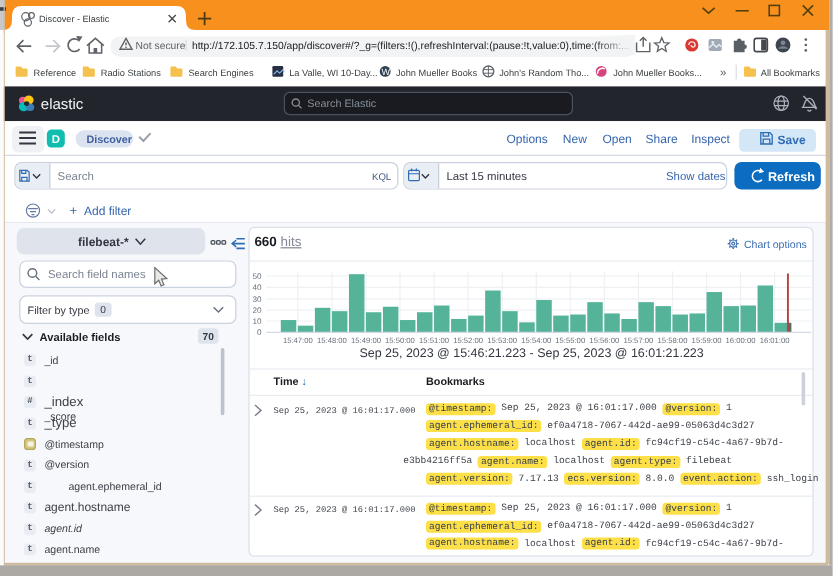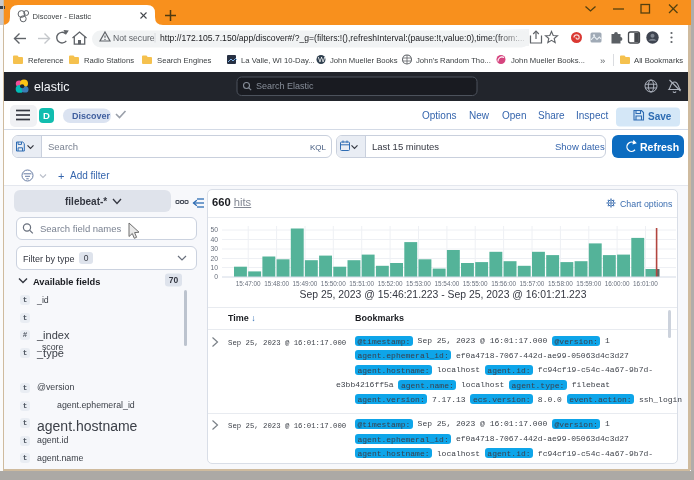--- a/index.html
+++ b/index.html
@@ -1,20 +1,20 @@
 <!DOCTYPE html>
 <html><head>
 <meta charset="utf-8">
 <style>
 * { margin:0; padding:0; box-sizing:border-box; }
 html,body { width:694px; height:480px; overflow:hidden; }
 body { position:relative; background:#fff; font-family:"Liberation Sans",sans-serif; }
 .abs { position:absolute; }
 .tok { position:absolute; width:10px; height:10px; border-radius:3px; font-size:7.5px; font-weight:bold; text-align:center; line-height:10px; font-family:"Liberation Mono",monospace; }
-.fb { background:#0ea5e9; border-radius:3px; padding:0.5px 2.5px; color:#39414e; }
+.fb { background:#fde047; border-radius:3px; padding:0.5px 2.5px; color:#39414e; }
 </style>
 </head>
 <body>
 
 <svg class="abs" style="left:0;top:0;" width="694" height="25" viewBox="0 0 694 25">
   <rect x="0" y="0" width="691" height="25" fill="#f8901d"></rect>
   <rect x="0" y="0" width="4" height="25" fill="#c9c8cb"></rect>
   <rect x="0" y="6" width="5" height="3" fill="#39404d"></rect>
   <path d="M2 25 Q10 25 10 17 L10 13 Q10 5 18 5 L147 5 Q155 5 155 13 L155 17 Q155 25 163 25 Z" fill="#ffffff"></path>
 
@@ -314,35 +314,41 @@
       <span style="position:absolute;left:37px;top:17px;font-size:11px;color:#3c4048;">_index</span>
     </div>
 <div style="position:absolute;left:0;top:329.3px;height:17px;width:200px;">
       <div class="tok" style="left:20px;top:1px;background:#e9edf3;color:#505863;">#</div>
       <span style="position:absolute;left:37px;top:13px;font-size:8.8px;color:#3c4048;">_score</span>
     </div>
 <div style="position:absolute;left:0;top:346.8px;height:17px;width:200px;">
       <div class="tok" style="left:20px;top:1px;background:#e9edf3;color:#505863;">t</div>
       <span style="position:absolute;left:37px;top:0.5px;font-size:11px;color:#3c4048;">_type</span>
     </div>
+<div style="position:absolute;left:0;top:364.4px;height:17px;width:200px;">
+      <div class="tok" style="left:20px;top:1px;background:#d5c981;border:1px solid #b3a75c;">
+        <span style="display:block;margin:2px 1.5px 1.5px 1.5px;height:4px;background:#f6f3e0;border-radius:1px;"></span>
+      </div>
+      <span style="position:absolute;left:37px;top:0.5px;font-size:8.8px;color:#3c4048;">@timestamp</span>
+    </div>
 <div style="position:absolute;left:0;top:381.9px;height:17px;width:200px;">
       <div class="tok" style="left:20px;top:1px;background:#e9edf3;color:#505863;">t</div>
       <span style="position:absolute;left:37px;top:0.5px;font-size:8.8px;color:#3c4048;text-align:right;">@version</span>
     </div>
 <div style="position:absolute;left:0;top:399.5px;height:17px;width:200px;">
       <div class="tok" style="left:20px;top:1px;background:#e9edf3;color:#505863;">t</div>
       <span style="position:absolute;left:37px;top:0.5px;font-size:8.8px;color:#3c4048;margin-left:20px;">agent.ephemeral_id</span>
     </div>
 <div style="position:absolute;left:0;top:417.1px;height:17px;width:200px;">
       <div class="tok" style="left:20px;top:1px;background:#e9edf3;color:#505863;">t</div>
-      <span style="position:absolute;left:37px;top:0.5px;font-size:14px;color:#3c4048;text-align:center;">agent.hostname</span>
+      <span style="position:absolute;left:37px;top:0.5px;font-size:10px;color:#3c4048;text-align:center;">agent.hostname</span>
     </div>
 <div style="position:absolute;left:0;top:434.6px;height:17px;width:200px;">
       <div class="tok" style="left:20px;top:1px;background:#e9edf3;color:#505863;">t</div>
-      <span style="position:absolute;left:37px;top:0.5px;font-size:8.8px;color:#3c4048;">agent.id</span>
+      <span style="position:absolute;left:37px;top:0.5px;font-size:8.8px;color:#3c4048;font-style:italic;">agent.id</span>
     </div>
 <div style="position:absolute;left:0;top:452.2px;height:17px;width:200px;">
       <div class="tok" style="left:20px;top:1px;background:#e9edf3;color:#505863;">t</div>
       <span style="position:absolute;left:37px;top:0.5px;font-size:8.8px;color:#3c4048;">agent.name</span>
     </div>
 </div>
 
 <div class="abs" style="left:184px;top:290px;width:3px;height:56px;background:#bcc3ce;border-radius:2px;"></div>
 
 <div class="abs" style="left:207px;top:189px;width:471px;height:275px;background:#fff;border:1px solid #d9dee7;border-radius:5px;overflow:hidden;"></div>

